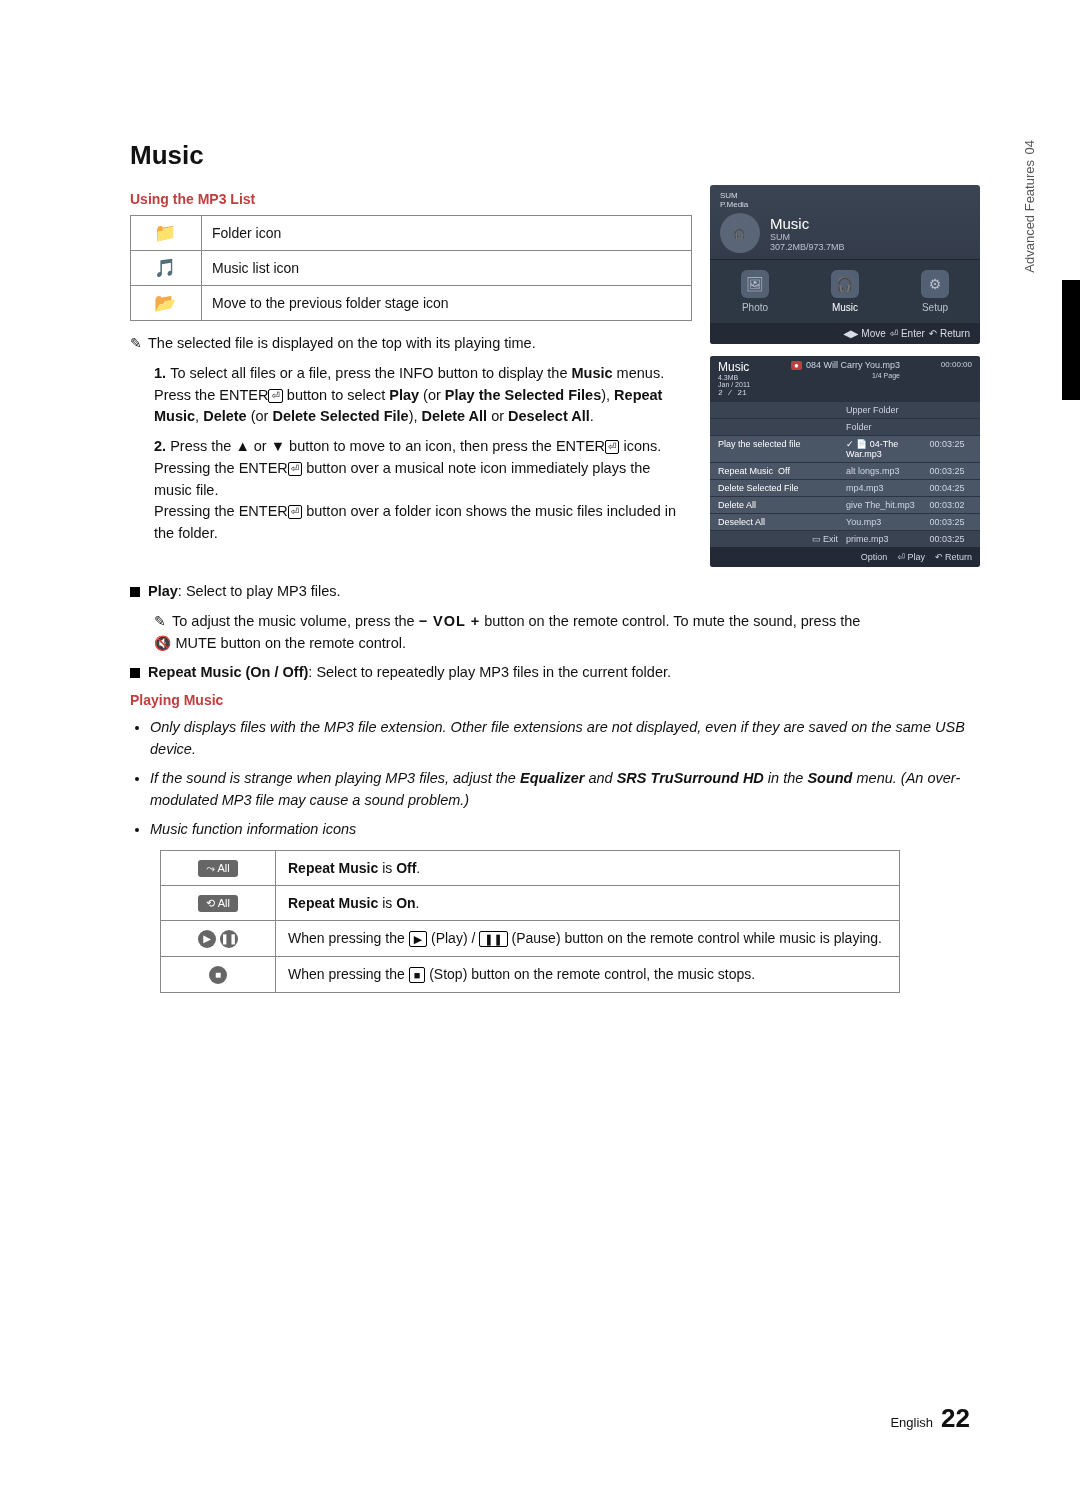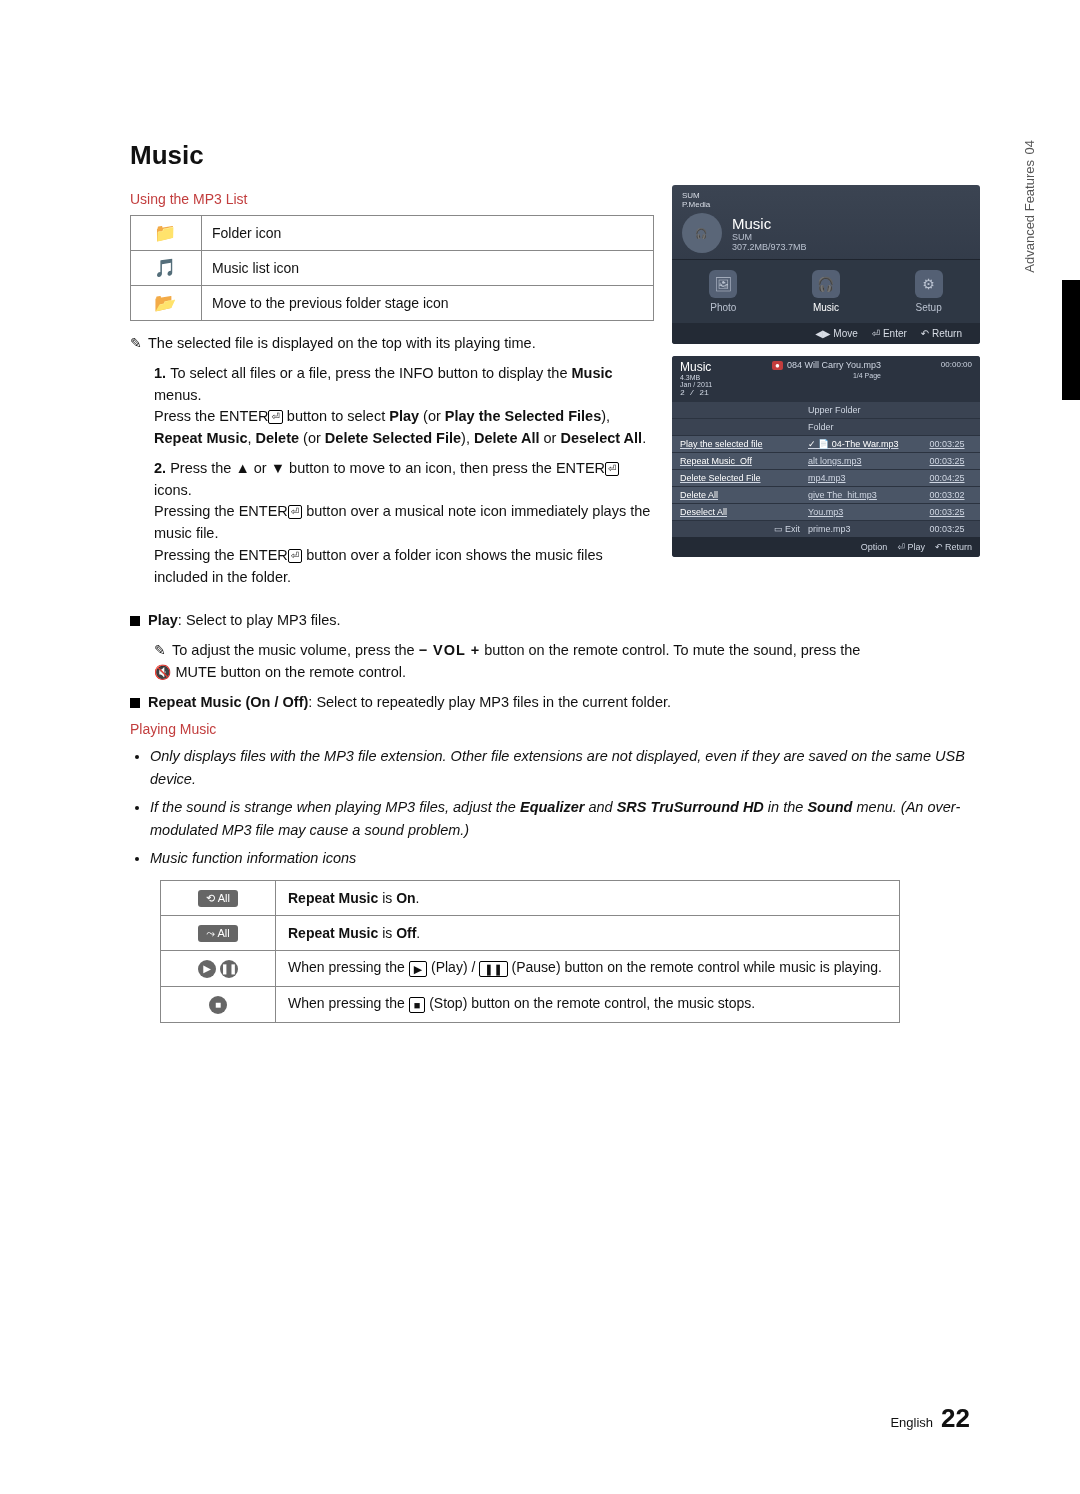--- a/index.html
+++ b/index.html
@@ -2,51 +2,51 @@
 <html><head>
 <meta charset="utf-8">
 <style>
   html,body{margin:0;padding:0;background:#fff;font-family:Arial,Helvetica,sans-serif;color:#111;}
   .page{width:1080px;height:1494px;position:relative;box-sizing:border-box;padding:140px 100px 0 130px;}
   .right-tab{position:absolute;right:28px;top:140px;width:30px;height:220px;}
   .right-tab .num{font-size:13px;color:#555;writing-mode:vertical-rl;transform:rotate(180deg);text-align:center;width:100%;}
   .right-tab .label{font-size:13px;color:#555;writing-mode:vertical-rl;transform:rotate(180deg);margin-top:6px;}
   .right-tab-black{position:absolute;right:0;top:280px;width:18px;height:120px;background:#000;}
   h1{font-size:26px;font-weight:600;margin:0 0 14px 0;}
-  .sub{color:#c23d3d;font-size:14px;margin:6px 0 8px 0;font-weight:400;}
+  .sub{color:#c23d3d;font-size:14px;margin:6px 0 8px 0;font-weight:700;}
   .two-col{display:flex;gap:18px;}
   .lcol{flex:1;}
-  .rcol{width:308px;}
+  .rcol{width:270px;}
   table.icontable{border-collapse:collapse;width:100%;margin-bottom:12px;}
   table.icontable td{border:1px solid #888;padding:6px 10px;font-size:14px;vertical-align:middle;}
   table.icontable td.ic{width:50px;text-align:center;font-size:18px;}
   .body{font-size:14.5px;line-height:1.5;}
   .body p{margin:8px 0;}
   .body .indent{margin-left:24px;}
   .note-ic{display:inline-block;width:18px;font-size:14px;}
   .enter-ic{display:inline-block;border:1px solid #000;border-radius:2px;font-size:10px;padding:0 2px;line-height:12px;vertical-align:1px;}
   .square{display:inline-block;width:10px;height:10px;background:#000;margin-right:8px;vertical-align:middle;}
   .vol{font-weight:700;letter-spacing:1px;}
   .mute-ic{font-size:14px;}
   .screenshot{background:linear-gradient(#3b4452,#2a3240);color:#d8dde6;border-radius:3px;font-size:10px;margin-bottom:12px;overflow:hidden;}
   .screenshot .hdr{padding:6px 10px;border-bottom:1px solid #1e242e;}
   .screenshot .big{font-size:15px;color:#fff;}
   .screenshot .sum{font-size:9px;color:#b9c1cf;}
   .tabs{display:flex;justify-content:space-around;background:#2e3744;padding:10px 0;}
   .tabs div{display:flex;flex-direction:column;align-items:center;font-size:10px;color:#b9c1cf;}
   .tabs div.sel{color:#fff;}
   .tabs .tic{width:28px;height:28px;border-radius:6px;background:#546074;margin-bottom:4px;display:flex;align-items:center;justify-content:center;font-size:14px;}
-  .screenshot .ftr{display:flex;justify-content:flex-end;gap:14px;padding:5px 18px;background:#232a35;font-size:10px;}
+  .screenshot .ftr{display:flex;justify-content:flex-end;gap:4px;padding:5px 10px;background:#232a35;font-size:10px;}
   .shot2{background:#3a4352;color:#cfd6e2;border-radius:3px;font-size:9px;overflow:hidden;}
   .shot2 .top{display:flex;justify-content:space-between;padding:4px 8px;background:#2b3340;}
   .shot2 .row{display:flex;padding:3px 8px;border-top:1px solid #2b3340;justify-content:space-between;}
   .shot2 .side{width:120px;}
   .shot2 .main{flex:1;text-align:left;padding-left:8px;}
   .shot2 .dur{width:50px;text-align:center;}
-  .shot2 .menu{background:#4a5566;text-decoration:underline;}
+  .shot2 .menu{background:#4a5566;}
   .shot2 .menu .side{color:#fff;}
   .shot2 .ftr{display:flex;justify-content:flex-end;gap:10px;padding:5px 8px;background:#232a35;font-size:9px;}
   .badge{display:inline-block;background:#c23d3d;color:#fff;border-radius:2px;font-size:8px;padding:0 3px;margin-right:4px;}
   .fn-table{border-collapse:collapse;width:740px;margin-top:10px;margin-left:30px;}
   .fn-table td{border:1px solid #888;padding:8px 12px;font-size:14px;vertical-align:middle;}
   .fn-table td.ic{width:90px;text-align:center;}
   .chip{display:inline-block;background:#666;color:#fff;border-radius:3px;font-size:11px;padding:2px 8px;}
   .chip2{display:inline-block;background:#666;color:#fff;border-radius:50%;width:18px;height:18px;line-height:18px;font-size:10px;text-align:center;}
   .remote-btn{display:inline-block;border:1px solid #000;border-radius:2px;font-size:11px;padding:0 4px;line-height:14px;vertical-align:middle;}
   ul.bul{margin:6px 0 6px 20px;padding:0;font-size:14.5px;line-height:1.55;font-style:italic;}
@@ -216,26 +216,26 @@
   <div class="sub">Playing Music</div>
   <ul class="bul">
     <li>Only displays files with the MP3 file extension. Other file extensions are not displayed, even if they are saved on the same USB device.</li>
     <li>If the sound is strange when playing MP3 files, adjust the <b>Equalizer</b> and <b>SRS TruSurround HD</b> in the <b>Sound</b> menu. (An over-modulated MP3 file may cause a sound problem.)</li>
     <li>Music function information icons</li>
   </ul>
 
   <table class="fn-table">
     <tbody>
         <tr>
+      <td class="ic"><span class="chip">⤳ All</span></td>
+      <td><b>Repeat Music</b><span> is </span><b>Off</b><span>.</span></td>
+    </tr>
+    <tr>
       <td class="ic"><span class="chip">⟲ All</span></td>
       <td><b>Repeat Music</b><span> is </span><b>On</b><span>.</span></td>
-    </tr>
-    <tr>
-      <td class="ic"><span class="chip">⤳ All</span></td>
-      <td><b>Repeat Music</b><span> is </span><b>Off</b><span>.</span></td>
     </tr>
     <tr>
       <td class="ic"><span class="chip2">▶</span> <span class="chip2">❚❚</span></td>
       <td><span>When pressing the </span><span class="remote-btn">▶</span><span> (Play) / </span><span class="remote-btn">❚❚</span><span> (Pause) button on the remote control while music is playing.</span></td>
     </tr>
     <tr>
       <td class="ic"><span class="chip2">■</span></td>
       <td><span>When pressing the </span><span class="remote-btn">■</span><span> (Stop) button on the remote control, the music stops.</span></td>
     </tr>
   </tbody>

